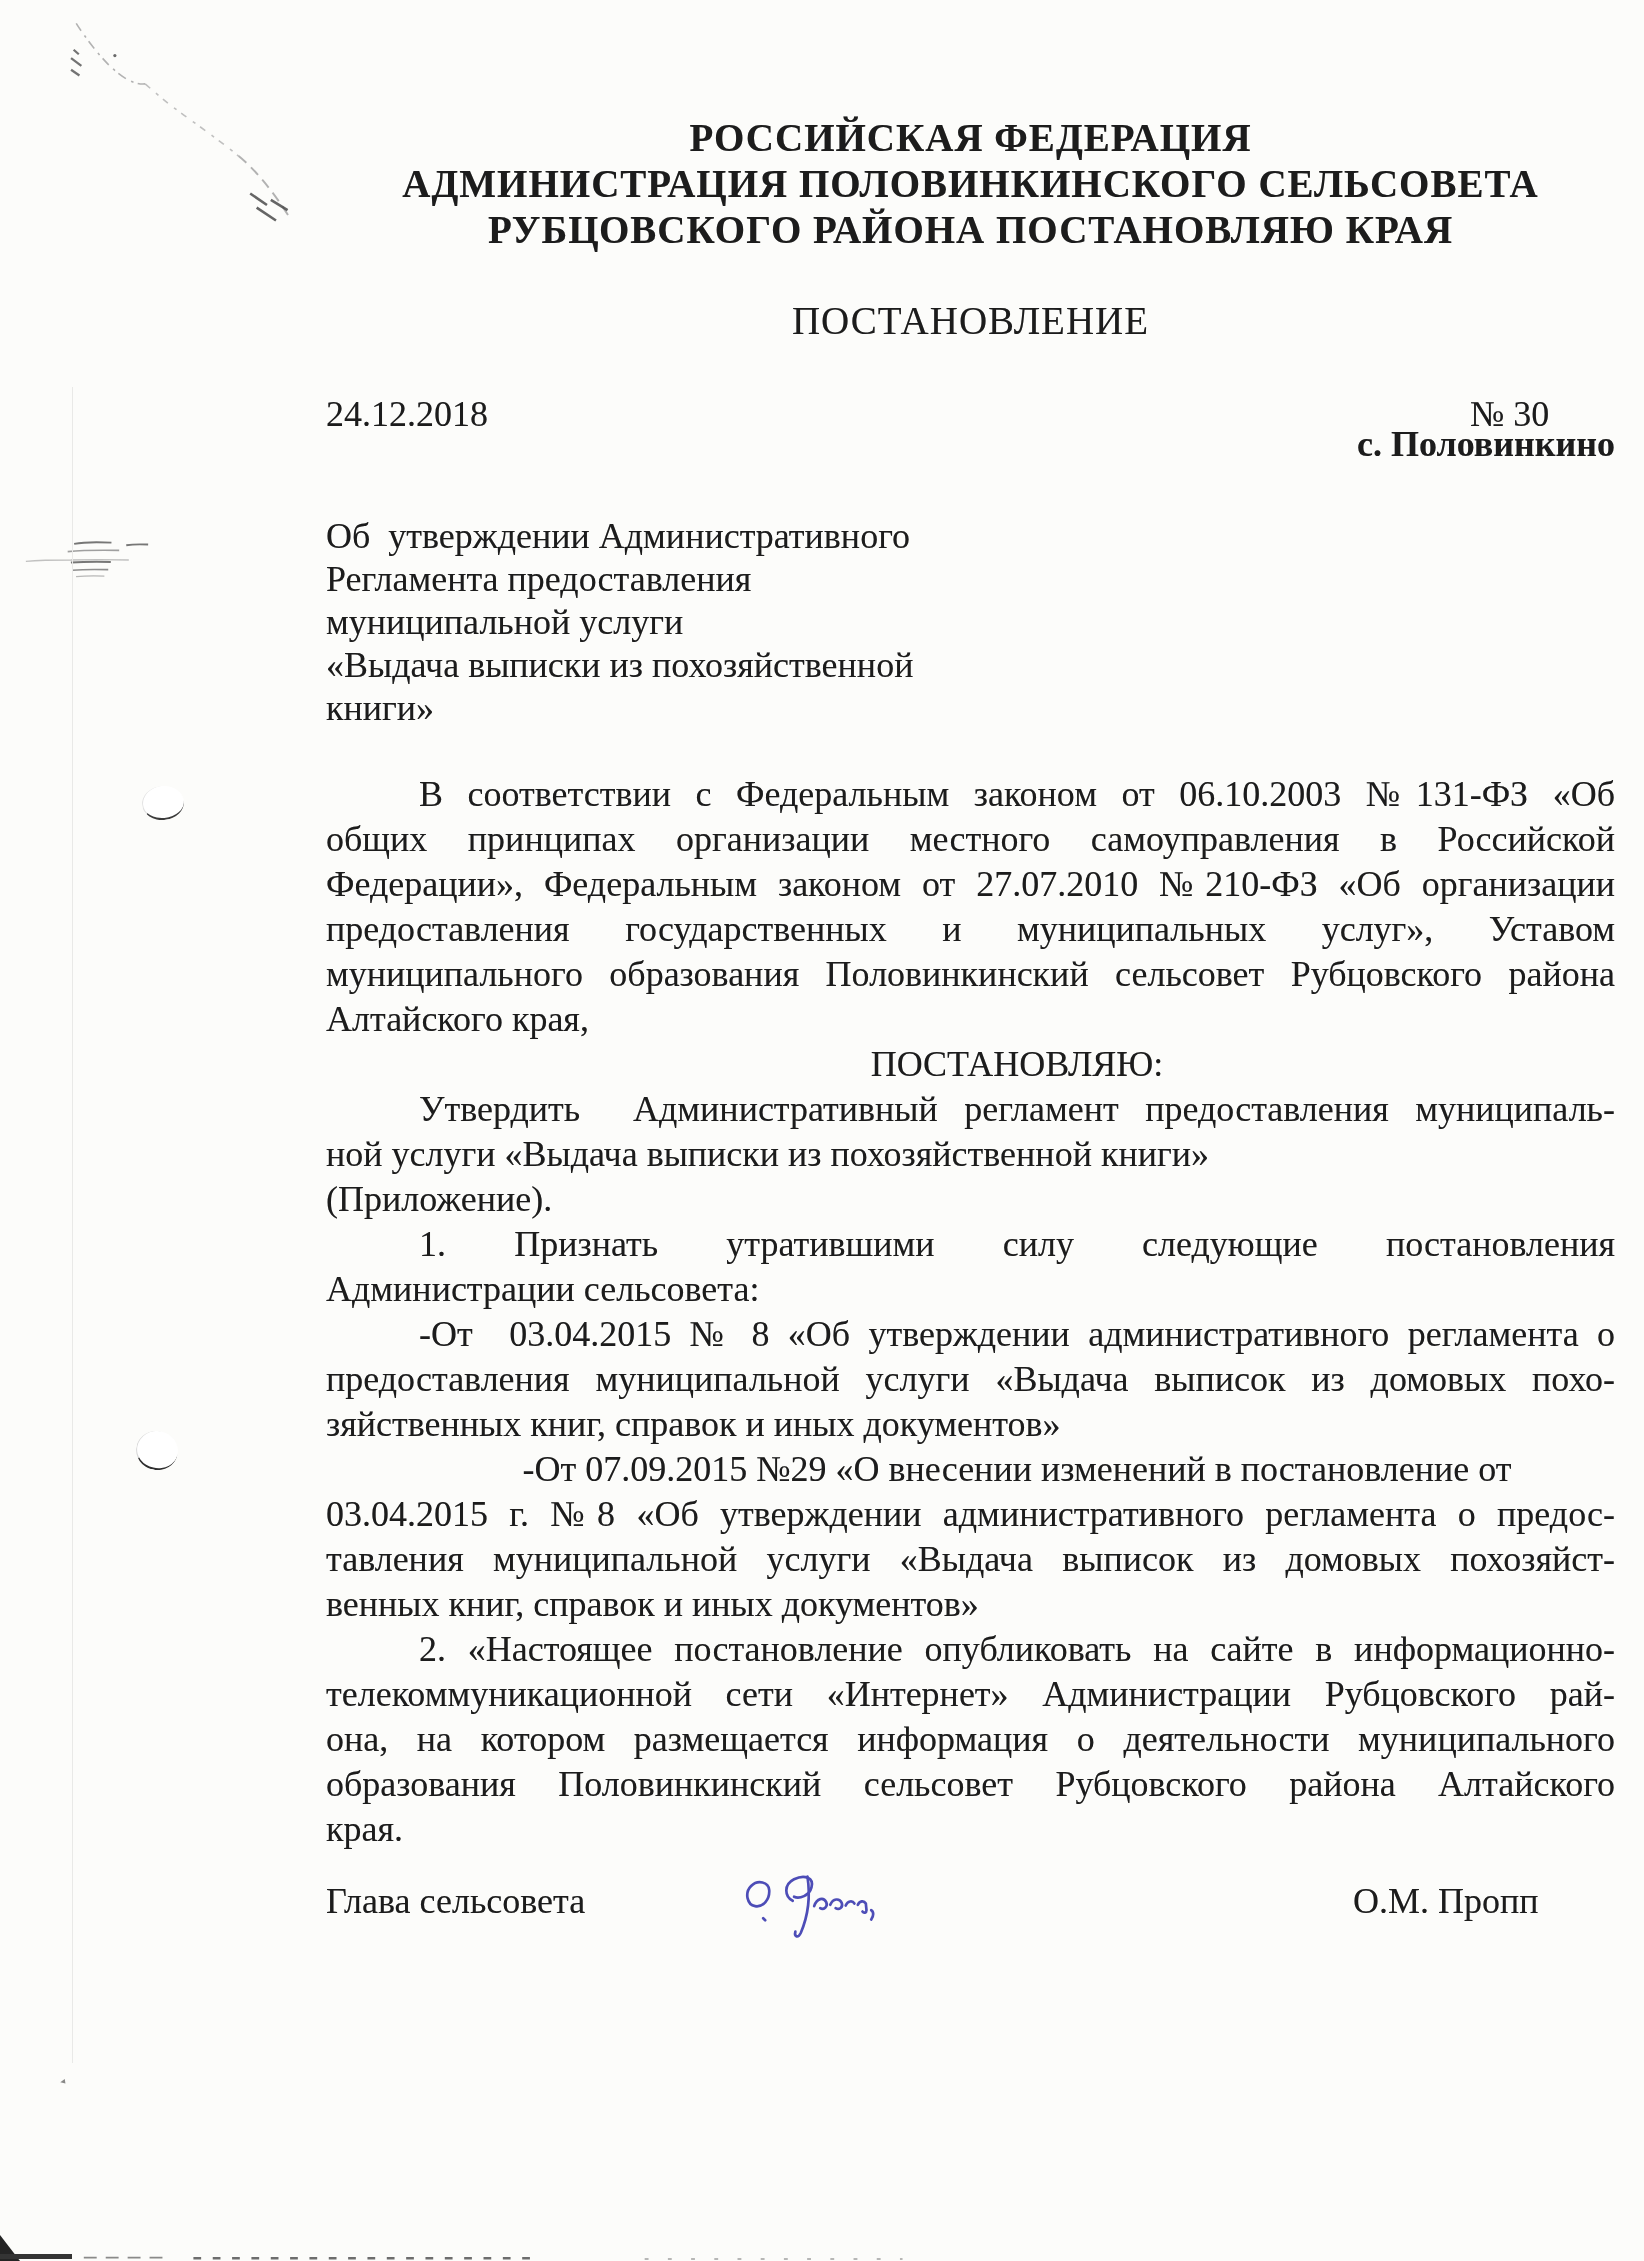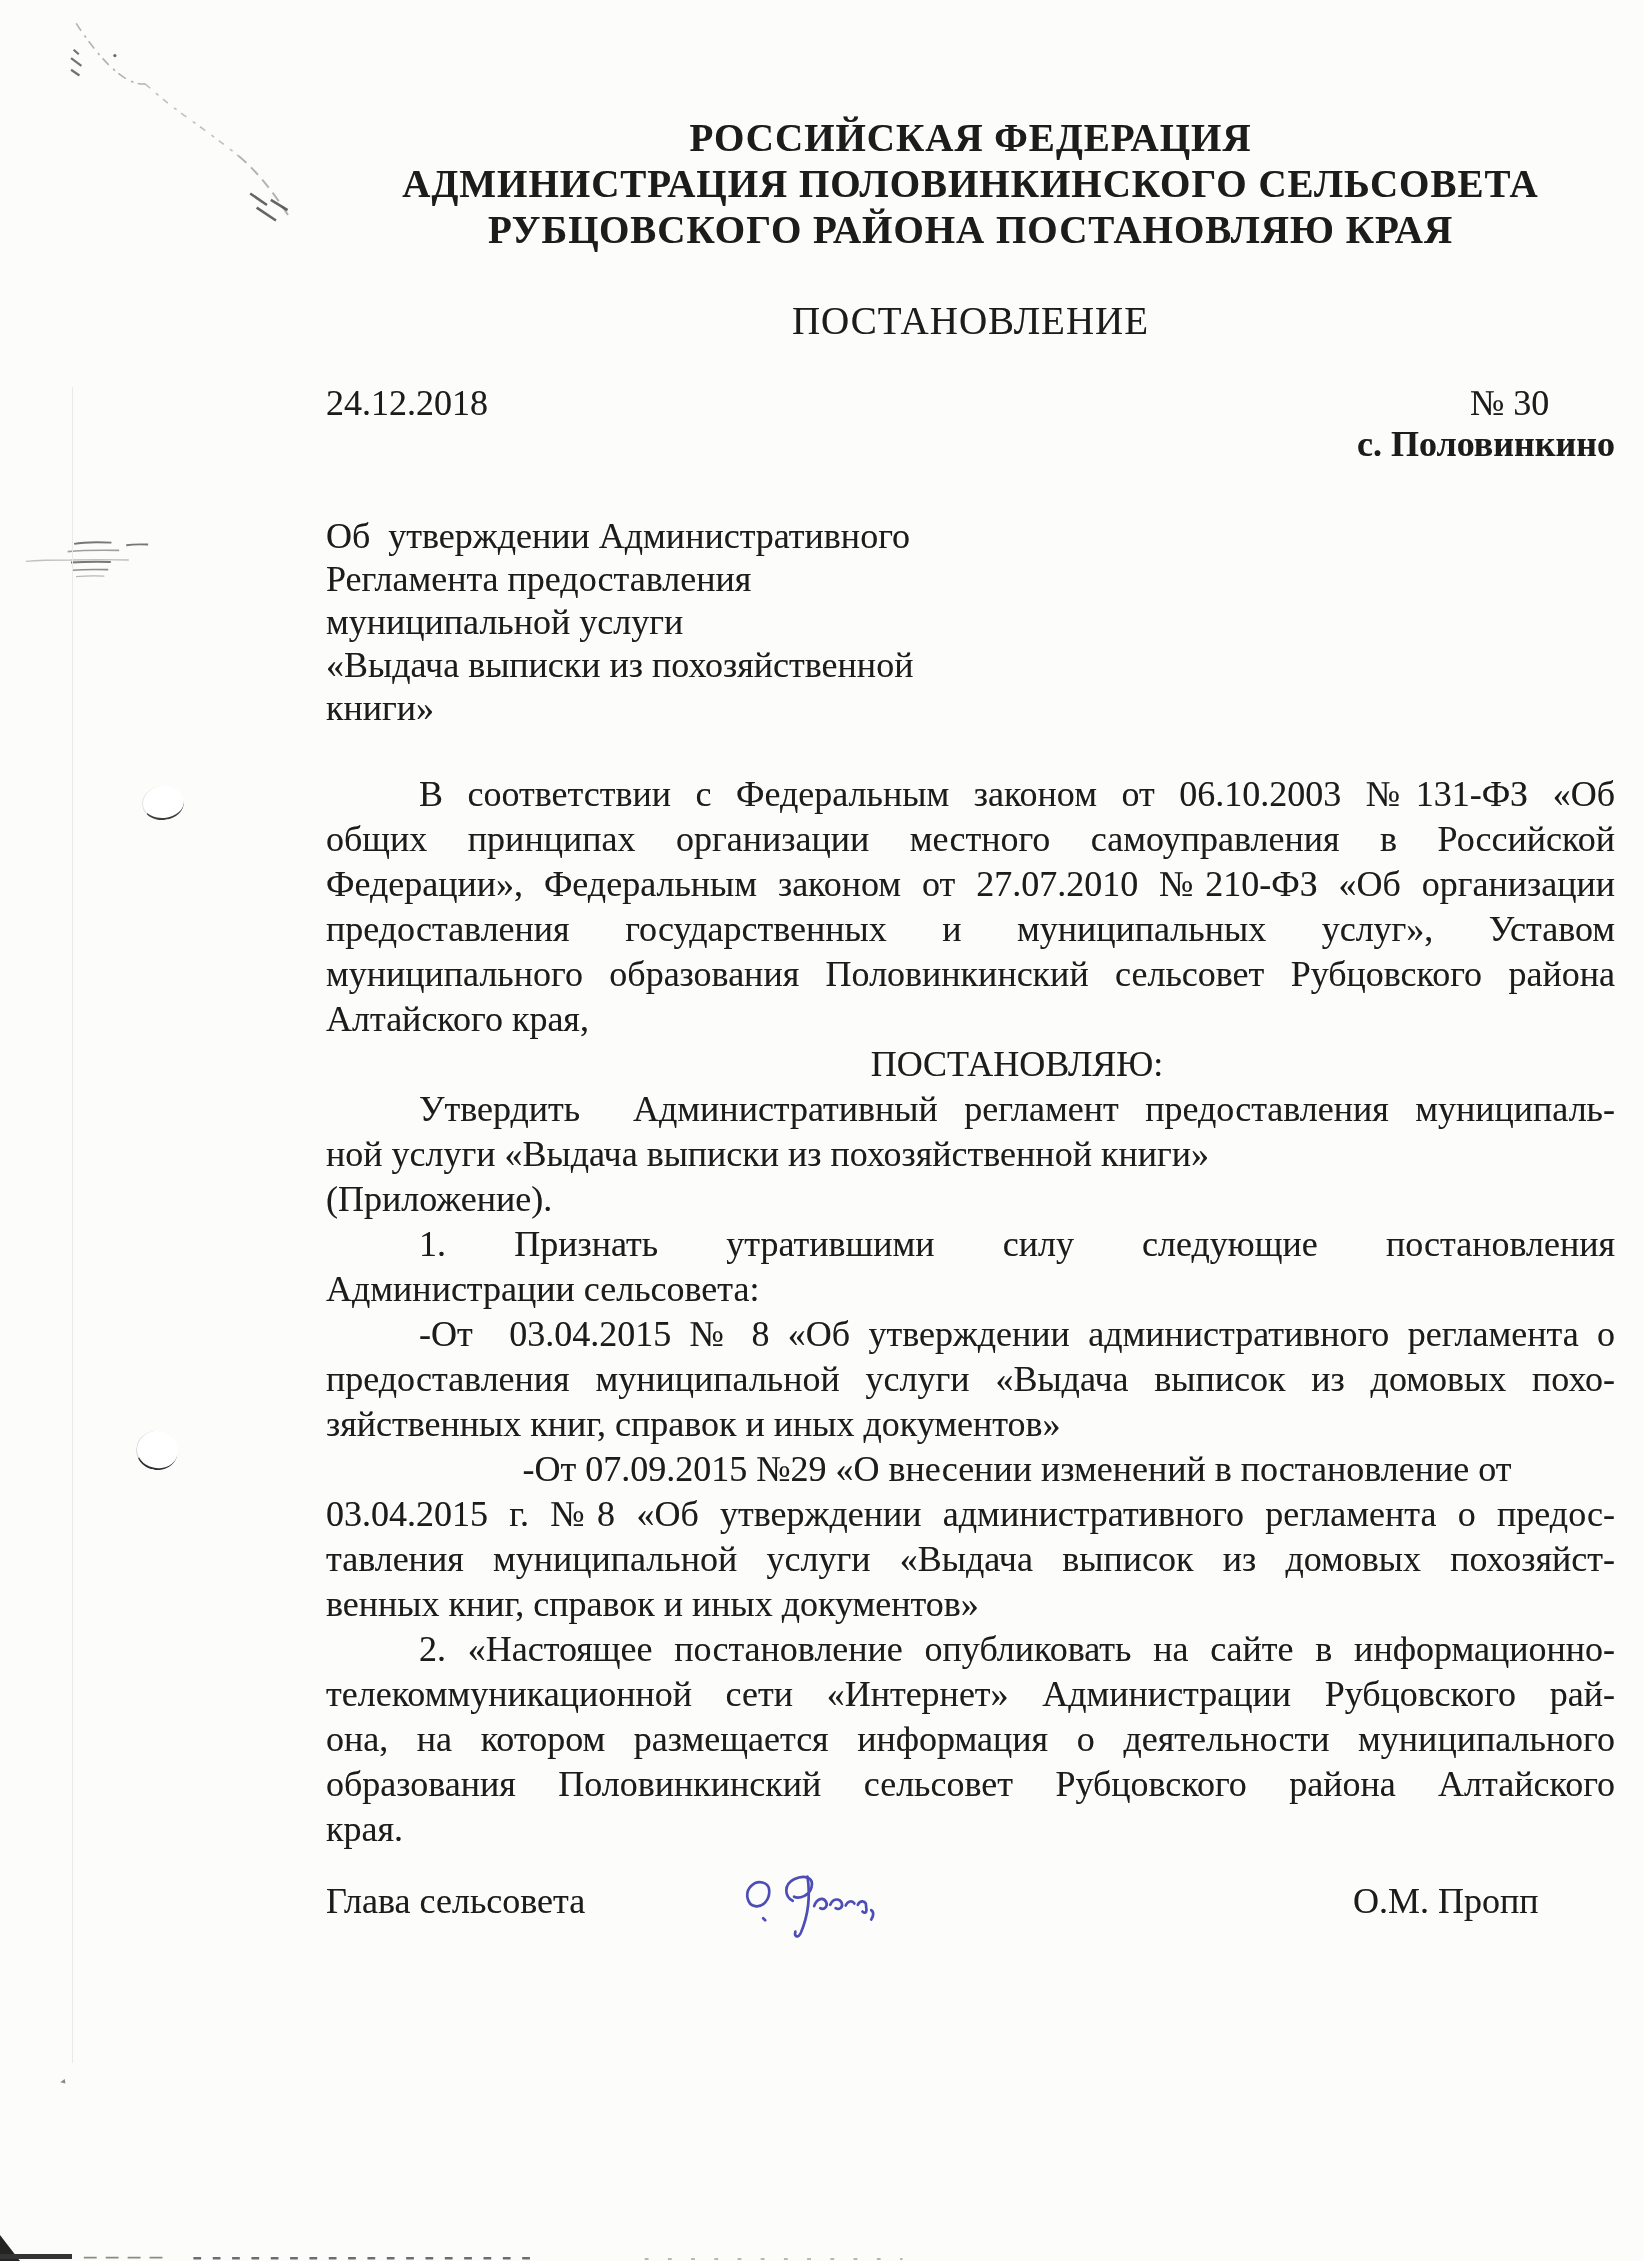--- a/index.html
+++ b/index.html
@@ -19,21 +19,21 @@
     position:absolute;top:115px;left:0;width:100%;
     text-align:center;font-weight:bold;font-size:39px;line-height:46px;
     letter-spacing:1px;
   }
   .doc-type{
     position:absolute;top:298px;left:0;width:100%;
     text-align:center;font-weight:normal;font-size:39px;line-height:45px;
     letter-spacing:1px;
   }
   .date-row{
-    position:absolute;top:381px;left:0;width:100%;height:45px;
+    position:absolute;top:392px;left:0;width:100%;height:45px;
     font-size:36px;line-height:45px;
   }
   .doc-number{position:absolute;left:1144px;top:0;}
   .place-line{
     position:absolute;top:422px;left:0;width:100%;
     text-align:right;font-size:36px;line-height:45px;font-weight:bold;
   }
   .subject-block{
     position:absolute;top:515px;left:0;width:967px;
     font-size:36px;line-height:43px;

